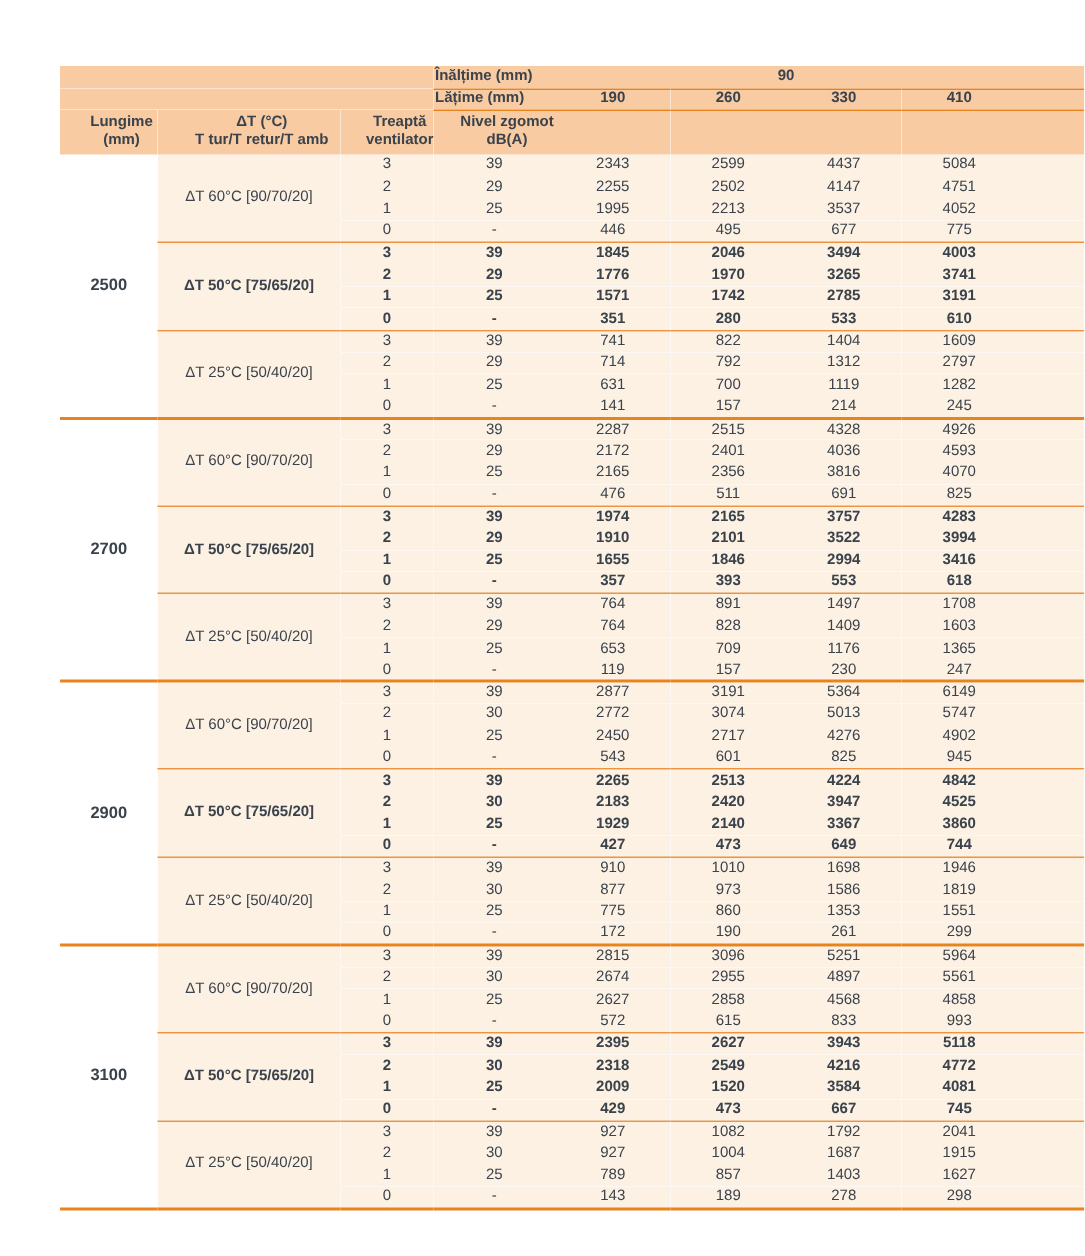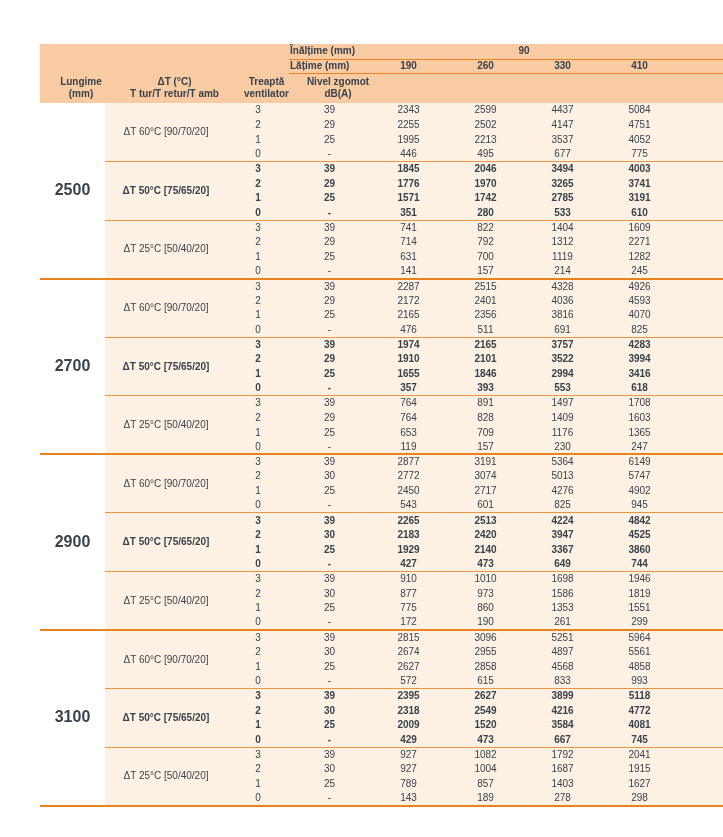--- a/index.html
+++ b/index.html
@@ -20,21 +20,21 @@
     color:var(--text);font-size:10px;
   }
   td{padding:0;text-align:center;vertical-align:middle;line-height:1.18;overflow:hidden;white-space:nowrap;}
   thead td{background:var(--header-bg);font-weight:bold;}
   tr.h1 td{height:15px;}
   tr.h2 td{height:14px;margin-left:14px;}
   tr.h3 td{height:30px;padding-left:17px;}
   .hl{text-align:left;padding-left:1px;}
   .ul{border-bottom:1px solid var(--accent);}
   tbody td{background:var(--body-bg);height:14.65px;}
-  td.c-lungime{background:var(--col1-bg);font-weight:bold;font-size:16px;}
+  td.c-lungime{background:var(--col1-bg);font-weight:bold;font-size:11px;}
   tr.bold td{font-weight:bold;}
   td.b{font-weight:bold;}
   td.bsep{border-bottom:1px solid var(--sep);}
   td.gsep{border-bottom:2px solid var(--accent);}
 </style>
 </head>
 <body>
 
 <div class="canvas">
   <table class="spec">
@@ -174,21 +174,21 @@
           <td>1404</td>
           <td>1609</td>
           <td></td>
         </tr>
         <tr>
           <td>2</td>
           <td>29</td>
           <td>714</td>
           <td>792</td>
           <td>1312</td>
-          <td>2271</td>
+          <td>2797</td>
           <td></td>
         </tr>
         <tr>
           <td>1</td>
           <td>25</td>
           <td>631</td>
           <td>700</td>
           <td>1119</td>
           <td>1282</td>
           <td></td>
@@ -463,21 +463,21 @@
           <td class="bsep">833</td>
           <td class="bsep">993</td>
           <td class="bsep"></td>
         </tr>
         <tr class="bold">
           <td rowspan="4" class="c-dt b bsep">ΔT 50°C [75/65/20]</td>
           <td>3</td>
           <td>39</td>
           <td>2395</td>
           <td>2627</td>
-          <td>3899</td>
+          <td>3943</td>
           <td>5118</td>
           <td></td>
         </tr>
         <tr class="bold">
           <td>2</td>
           <td>30</td>
           <td>2318</td>
           <td>2549</td>
           <td>4216</td>
           <td>4772</td>

